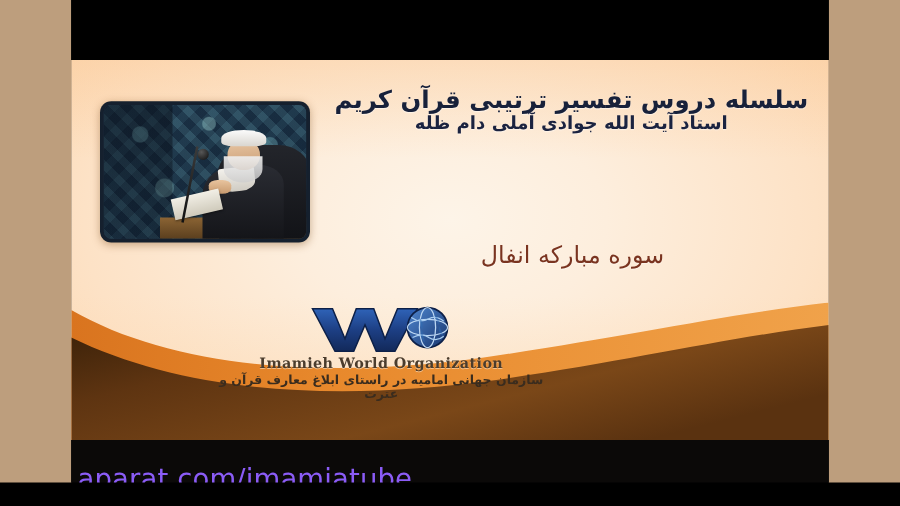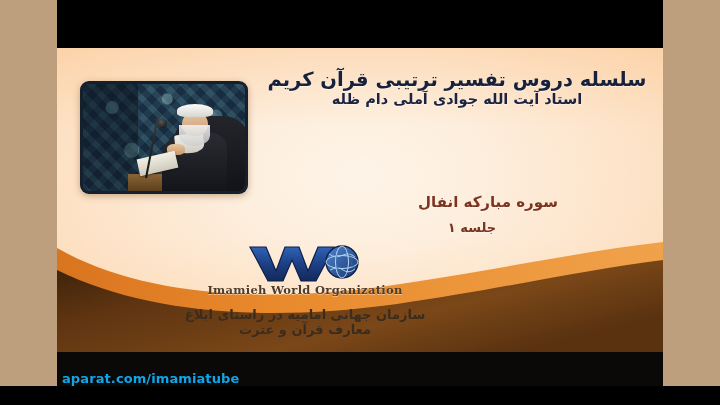--- a/index.html
+++ b/index.html
@@ -74,43 +74,43 @@
       background:linear-gradient(180deg,#8b6434,#5b3f1e);}
 
   
   .rtl{direction:rtl;unicode-bidi:embed;text-align:center;}
   #title-main{position:absolute;left:210px;top:20px;width:380px;
       font-size:19.5px;font-weight:bold;color:#18213a;letter-spacing:.2px;
       text-shadow:0 1px 1px rgba(255,255,255,.55);}
   #title-sub{position:absolute;left:210px;top:43px;width:380px;
       font-size:14.5px;font-weight:bold;color:#1b2340;
       text-shadow:0 1px 1px rgba(255,255,255,.5);}
-  #surah{position:absolute;left:266px;top:145px;width:330px;
-      font-size:15px;font-weight:bold;color:#7a3420;
+  #surah{position:absolute;left:236px;top:145px;width:330px;
+      font-size:19px;font-weight:normal;color:#7a3420;
       text-shadow:0 1px 1px rgba(255,255,255,.5);}
   #session{position:absolute;left:250px;top:172px;width:330px;
       font-size:13px;font-weight:bold;color:#7a3420;
       text-shadow:0 1px 1px rgba(255,255,255,.5);}
 
   
   #waves{position:absolute;left:0;bottom:0;width:606px;height:110px;}
   #waves svg{display:block;width:606px;height:110px;}
 
   
   #logo-block{position:absolute;left:118px;top:193px;width:260px;text-align:center;z-index:5;}
   #logo-mark{position:relative;height:44px;width:150px;margin:0 auto;}
   #logo-mark svg{display:block;}
   #logo-name{font-family:"DejaVu Serif","Liberation Serif",serif;font-size:11.5px;
       font-weight:bold;color:#4b3c2c;letter-spacing:.3px;margin-top:-2px;
       text-shadow:0 1px 0 rgba(255,255,255,.45);}
-  #logo-sub{direction:rtl;font-size:13px;color:#3a2c1e;margin-top:10px;font-weight:bold;
+  #logo-sub{direction:rtl;font-size:10px;color:#3a2c1e;margin-top:2px;font-weight:bold;
       letter-spacing:.2px;}
 
   
-  #url{position:absolute;left:62px;top:371px;font-size:13px;font-weight:bold;color:#0ea5e9;
+  #url{position:absolute;left:62px;top:371px;font-size:22px;font-weight:normal;color:#8b5cf6;
        letter-spacing:.1px;}
 </style>
 </head>
 <body>
 
 <div id="stage">
 
   <div class="pillar left"></div>
   <div class="pillar right"></div>
 
@@ -132,21 +132,20 @@
         <div class="hand"></div>
         <div class="book"></div>
         <div class="mic-stand"></div>
         <div class="mic-head"></div>
       </div>
     </div>
 
     <div id="title-main" class="rtl">سلسله دروس تفسیر ترتیبی قرآن کریم</div>
     <div id="title-sub" class="rtl">استاد آیت الله جوادی آملی دام ظله</div>
     <div id="surah" class="rtl">سوره مبارکه انفال</div>
-    <div id="session" class="rtl">جلسه ۱</div>
 
     <div id="waves">
       <svg viewBox="0 0 606 110" preserveAspectRatio="none" aria-hidden="true">
         <defs>
           <linearGradient id="gUp" x1="0" y1="0" x2="1" y2="0">
             <stop offset="0" stop-color="#d9741f"></stop>
             <stop offset="0.35" stop-color="#e8892c"></stop>
             <stop offset="1" stop-color="#f0a24a"></stop>
           </linearGradient>
           <linearGradient id="gLow" x1="0" y1="0" x2="1" y2="0.6">

